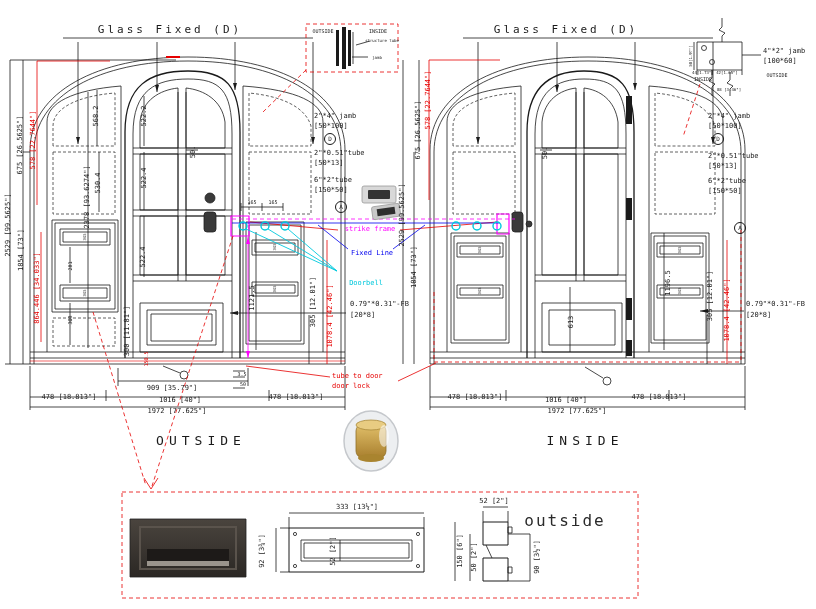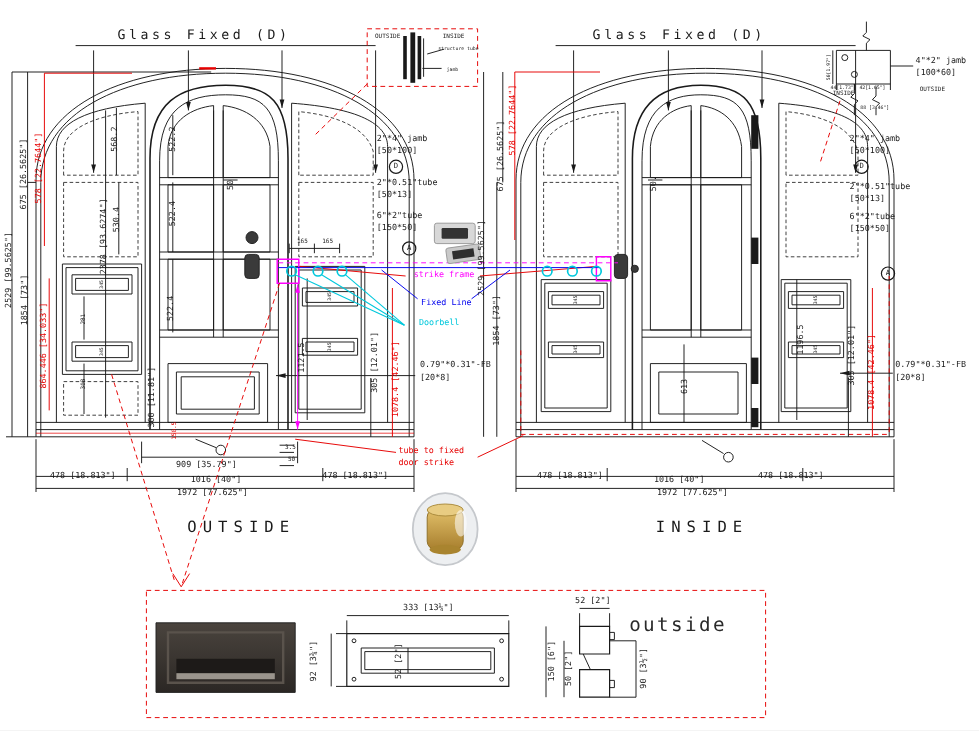--- a/index.html
+++ b/index.html
@@ -398,21 +398,21 @@
 <span class="t la" style="left:314px;top:116px">2"*4" jamb</span>
 <span class="t la" style="left:314px;top:126px">[50*100]</span>
 <span class="circ" style="left:330px;top:139px">D</span>
 <span class="t la" style="left:314px;top:153px">2"*0.51"tube</span>
 <span class="t la" style="left:314px;top:163px">[50*13]</span>
 <span class="t la" style="left:314px;top:180px">6"*2"tube</span>
 <span class="t la" style="left:314px;top:190px">[150*50]</span>
 <span class="circ" style="left:341px;top:207px">A</span>
 <span class="t mag" style="left:370px;top:229px">strike frame</span>
 <span class="t blu" style="left:372px;top:253px">Fixed Line</span>
-<span class="t cyn" style="left:366px;top:269px">Doorbell</span>
+<span class="t cyn" style="left:366px;top:283px">Doorbell</span>
 
 <span class="t title" style="left:566px;top:29px">Glass Fixed (D)</span>
 <span class="t v" style="left:402px;top:215px">2529 [99.5625"]</span>
 <span class="t v" style="left:414px;top:267px">1854 [73"]</span>
 <span class="t v" style="left:418px;top:130px">675 [26.5625"]</span>
 <span class="t v red" style="left:428px;top:100px">578 [22.7644"]</span>
 <span class="t v" style="left:545px;top:153px">50.</span>
 <span class="t v" style="left:571px;top:322px">613</span>
 <span class="t v" style="left:668px;top:283px">1196.5</span>
 <span class="t v" style="left:710px;top:296px">305 [12.01"]</span>
@@ -440,22 +440,22 @@
 <span class="t micro" style="left:377px;top:58px">jamb</span>
 
 <span class="t la" style="left:763px;top:51px">4"*2" jamb</span>
 <span class="t la" style="left:763px;top:61px">[100*60]</span>
 <span class="t tiny" style="left:703px;top:79px">INSIDE</span>
 <span class="t tiny" style="left:777px;top:75px">OUTSIDE</span>
 <span class="t v micro" style="left:691px;top:56px">50[1.97"]</span>
 <span class="t micro" style="left:715px;top:73px">44[1.73"] 42[1.65"]</span>
 <span class="t micro" style="left:729px;top:90px">88 [3.46"]</span>
 
-<span class="t la red" style="left:332px;top:376px">tube to fixed</span>
-<span class="t la red" style="left:332px;top:386px">door strike</span>
+<span class="t la red" style="left:332px;top:376px">tube to door</span>
+<span class="t la red" style="left:332px;top:386px">door lock</span>
 
 <span class="t" style="left:357px;top:507px">333 [13¼"]</span>
 <span class="t v" style="left:262px;top:551px">92 [3¾"]</span>
 <span class="t v" style="left:333px;top:551px">52 [2"]</span>
 <span class="t" style="left:494px;top:501px">52 [2"]</span>
 <span class="t v" style="left:460px;top:551px">150 [6"]</span>
 <span class="t v" style="left:474px;top:557px">50 [2"]</span>
 <span class="t v" style="left:537px;top:557px">90 [3½"]</span>
 <span class="t out2" style="left:565px;top:521px">outside</span>
 

